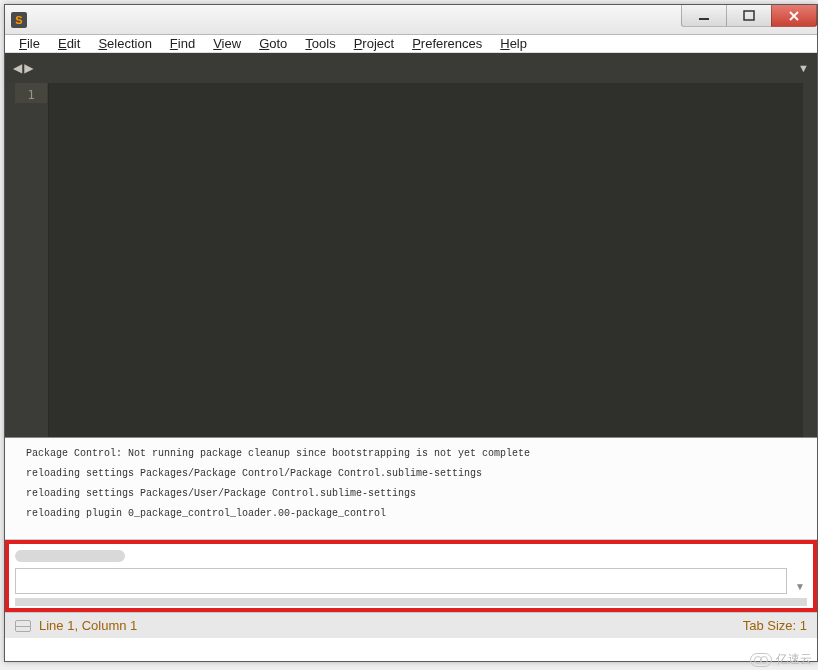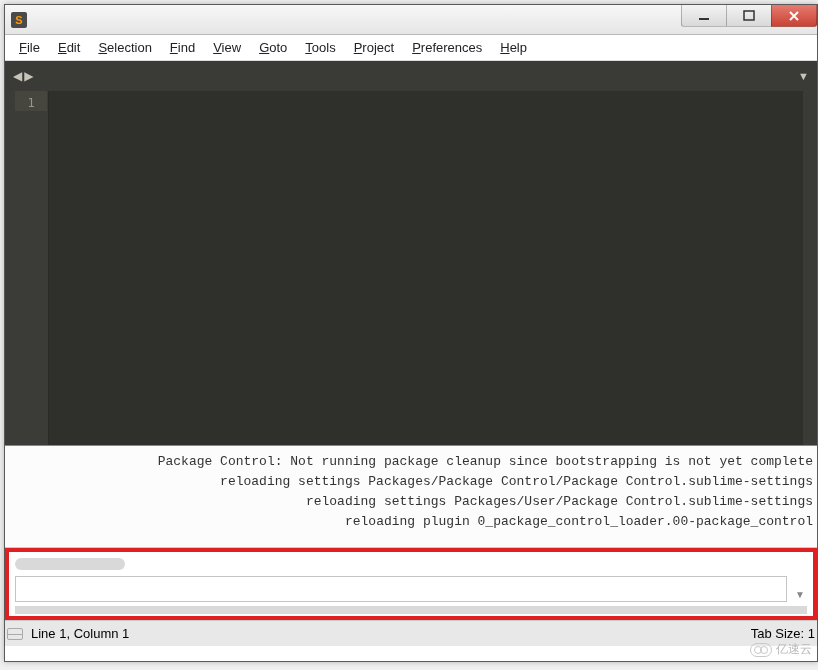--- a/index.html
+++ b/index.html
@@ -58,21 +58,21 @@
   }
   .win-btn.min { border-bottom-left-radius:3px; }
   .win-btn.close {
     background: linear-gradient(#e67b6f,#c84336);
     border-bottom-right-radius:3px;
     color:#fff;
   }
   .win-btn svg { display:block; }
   
   .menubar {
-    height: 26px;
+    height: 18px;
     background:#fff;
     display:flex;
     align-items:center;
     padding: 0 8px;
     gap: 6px;
     border-bottom: 1px solid #ddd;
   }
   .menu-item {
     padding: 2px 6px;
     color:#222;
@@ -128,28 +128,27 @@
   .editor-scrollbar {
     position:absolute; right:0; top:0;
     width:14px; height:100%;
     background:#3a3a37;
   }
   
   .console {
     flex:0 0 102px;
     background:#fcfcfc;
     font-family:Consolas,"Courier New",monospace;
-    font-size:13px;
+    font-size:10px;
     color:#333;
-    padding:6px 4px;
+    padding:6px 21px;
     line-height:20px;
     white-space:pre;
     overflow:hidden;
     border-bottom:1px solid #ccc;
-    text-align:right;
   }
   
   .input-panel {
     flex:0 0 72px;
     background:#fff;
     border:4px solid #e02020;
     display:flex;
     flex-direction:column;
     padding:4px 6px 2px 6px;
     gap:4px;
@@ -188,43 +187,43 @@
     height:8px;
     background:#d9d9d9;
   }
   
   .statusbar {
     flex:0 0 26px;
     background:#e8e8e8;
     border-top:1px solid #c8c8c8;
     display:flex;
     align-items:center;
-    padding:0 2px;
-    color:#000000;
+    padding:0 10px;
+    color:#a16207;
     font-size:13px;
     justify-content:space-between;
   }
   .status-left { display:flex; align-items:center; gap:8px; }
   .panel-icon {
     width:16px; height:12px;
     border:1.5px solid #aaa;
     border-radius:2px;
     position:relative;
   }
   .panel-icon::after {
     content:"";
     position:absolute;
     left:0; right:0; bottom:0;
     height:4px;
     border-top:1.5px solid #aaa;
   }
   
   .watermark {
     position:absolute;
-    right:6px; bottom:12px;
+    right:6px; bottom:2px;
     font-size:12px;
     color:#b8b8b8;
     display:flex;
     align-items:center;
     gap:4px;
     font-family: sans-serif;
   }
   .watermark-icon {
     width:22px; height:14px;
     border:1.5px solid #c8c8c8;

